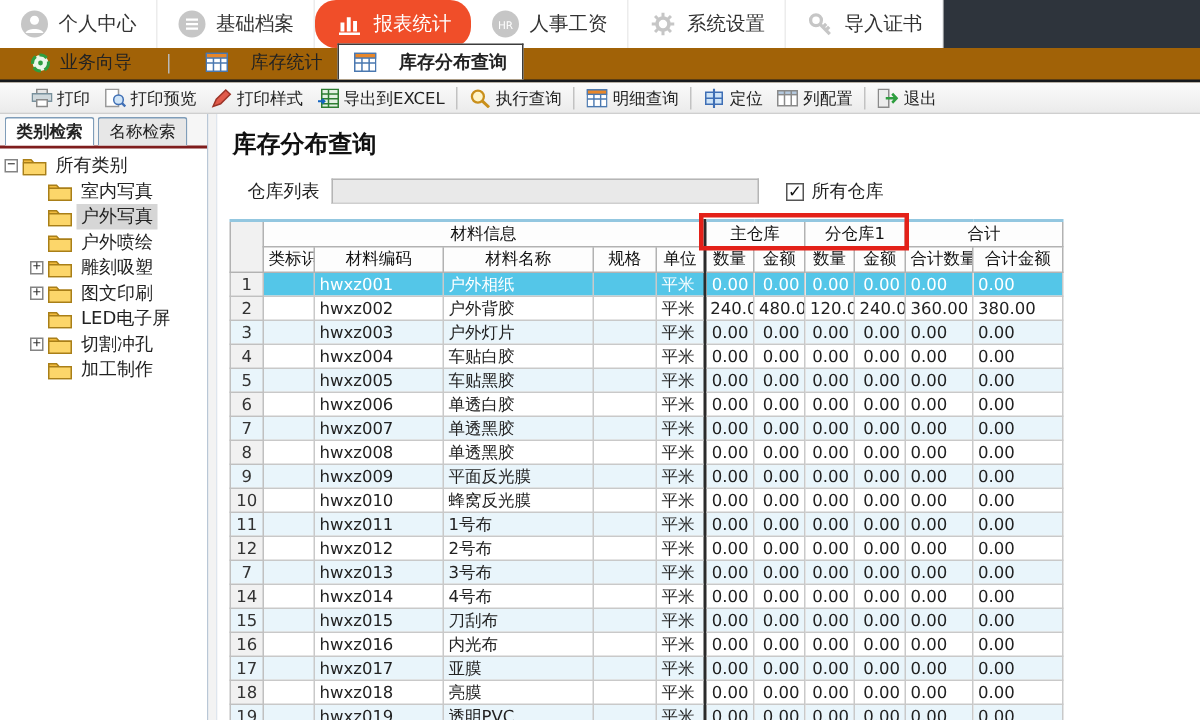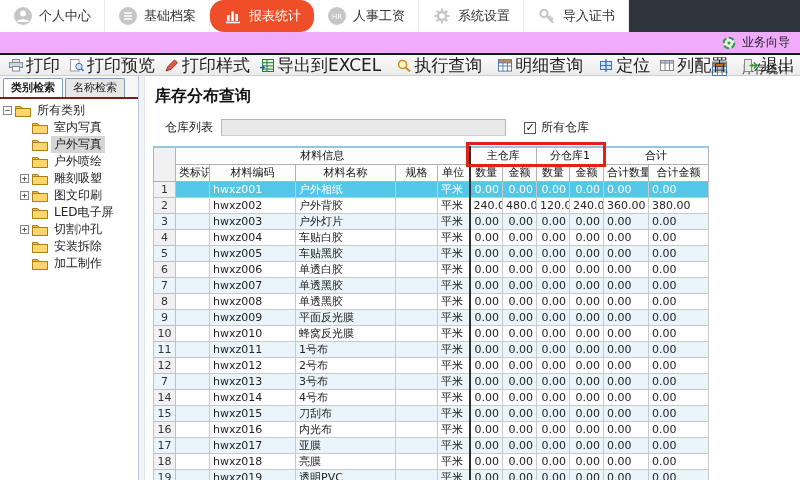--- a/index.html
+++ b/index.html
@@ -10,30 +10,30 @@
     font-size:12px; color:#222;
   }
   
   .menubar { height:32px; background:#fff; display:flex; align-items:stretch; }
   .menu-item { display:flex; align-items:center; gap:6px; padding:0 13px;
     border-right:1px solid #ececec; color:#333; font-size:13px; cursor:pointer; white-space:nowrap; }
   .menu-item.active { background:#f04e29; color:#fff; border-right:none;border-radius:14px; }
   .menu-item .mico { width:20px; height:20px; flex:none; display:inline-flex; }
   .menu-fill { flex:1; background:#2e343c; }
   
-  .tabrow { height:23px; background:#f0abfc; border-bottom:2px solid #17191d;
-    display:flex; align-items:flex-end; padding-left:10px;flex-direction:column; }
+  .tabrow { height:23px; background:#a16207; border-bottom:2px solid #17191d;
+    display:flex; align-items:flex-end; padding-left:10px; }
   .navlink { display:flex; align-items:center; gap:5px; padding:2px 10px 3px; font-size:12px; cursor:pointer; }
   .tabsep { width:1px; height:13px; background:#b9b9b9; margin:0 14px 4px; }
   .tab { display:flex; align-items:center; gap:15px; padding:3px 10px 3px; font-size:12px; cursor:pointer; }
   .tab.active { background:#fff; border:1px solid #3c3c3c; border-bottom:none; font-weight:bold; }
   .tico { width:15px; height:13px; flex:none; display:inline-flex; }
   
   .toolbar { height:21px; background:linear-gradient(#fbfbfb,#ebebeb);
-    border-bottom:1px solid #cfcfcf; display:flex; align-items:center; padding:0 4px; font-size:17px; }
+    border-bottom:1px solid #cfcfcf; display:flex; align-items:center; padding:0 16px; font-size:11px; }
   .tbtn { display:flex; align-items:center; gap:3px; padding:2px 5px; cursor:pointer; white-space:nowrap; }
   .tsep { width:1px; height:15px; background:#c2c2c2; margin:0 3px; }
   .tbico { width:14px; height:13px; flex:none; display:inline-flex; }
   
   .bodyrow { display:flex; height:404px; }
   .sidebar { width:139px; flex:none; background:#fff; border-right:1px solid #b9c7d6;
     display:flex; flex-direction:column; }
   .splitter { width:6px; flex:none; background:#f3f3f3; border-right:1px solid #dfe6ee; cursor:col-resize; }
   .side-tabs { display:flex; gap:2px; padding:2px 1px 0 3px; background:#f6f6f6;
     border-bottom:2px solid #7f1d1d; }
@@ -359,30 +359,20 @@
           <span class="tree-label">切割冲孔</span>
         </div>
         <div class="tree-item lvl1">
           <span class="expand-spacer"></span>
           <span class="fico">
             <svg viewBox="0 0 16 13" width="16" height="13">
               <path d="M0.5 2.5h5.2l1.8 2h8v8h-15z" fill="#f3bc3f" stroke="#a97f18"></path>
               <path d="M0.5 4.5h15v8h-15z" fill="#fcd66a" stroke="#a97f18"></path>
             </svg>
           </span>
-          <span class="tree-label">安装拆除</span>
-        </div>
-        <div class="tree-item lvl1">
-          <span class="expand-spacer"></span>
-          <span class="fico">
-            <svg viewBox="0 0 16 13" width="16" height="13">
-              <path d="M0.5 2.5h5.2l1.8 2h8v8h-15z" fill="#f3bc3f" stroke="#a97f18"></path>
-              <path d="M0.5 4.5h15v8h-15z" fill="#fcd66a" stroke="#a97f18"></path>
-            </svg>
-          </span>
           <span class="tree-label">加工制作</span>
         </div>
       </div>
   </div>
   <div class="splitter"></div>
 
   <div class="main">
     <div class="page-title">库存分布查询</div>
 
     <div class="filter-row">

